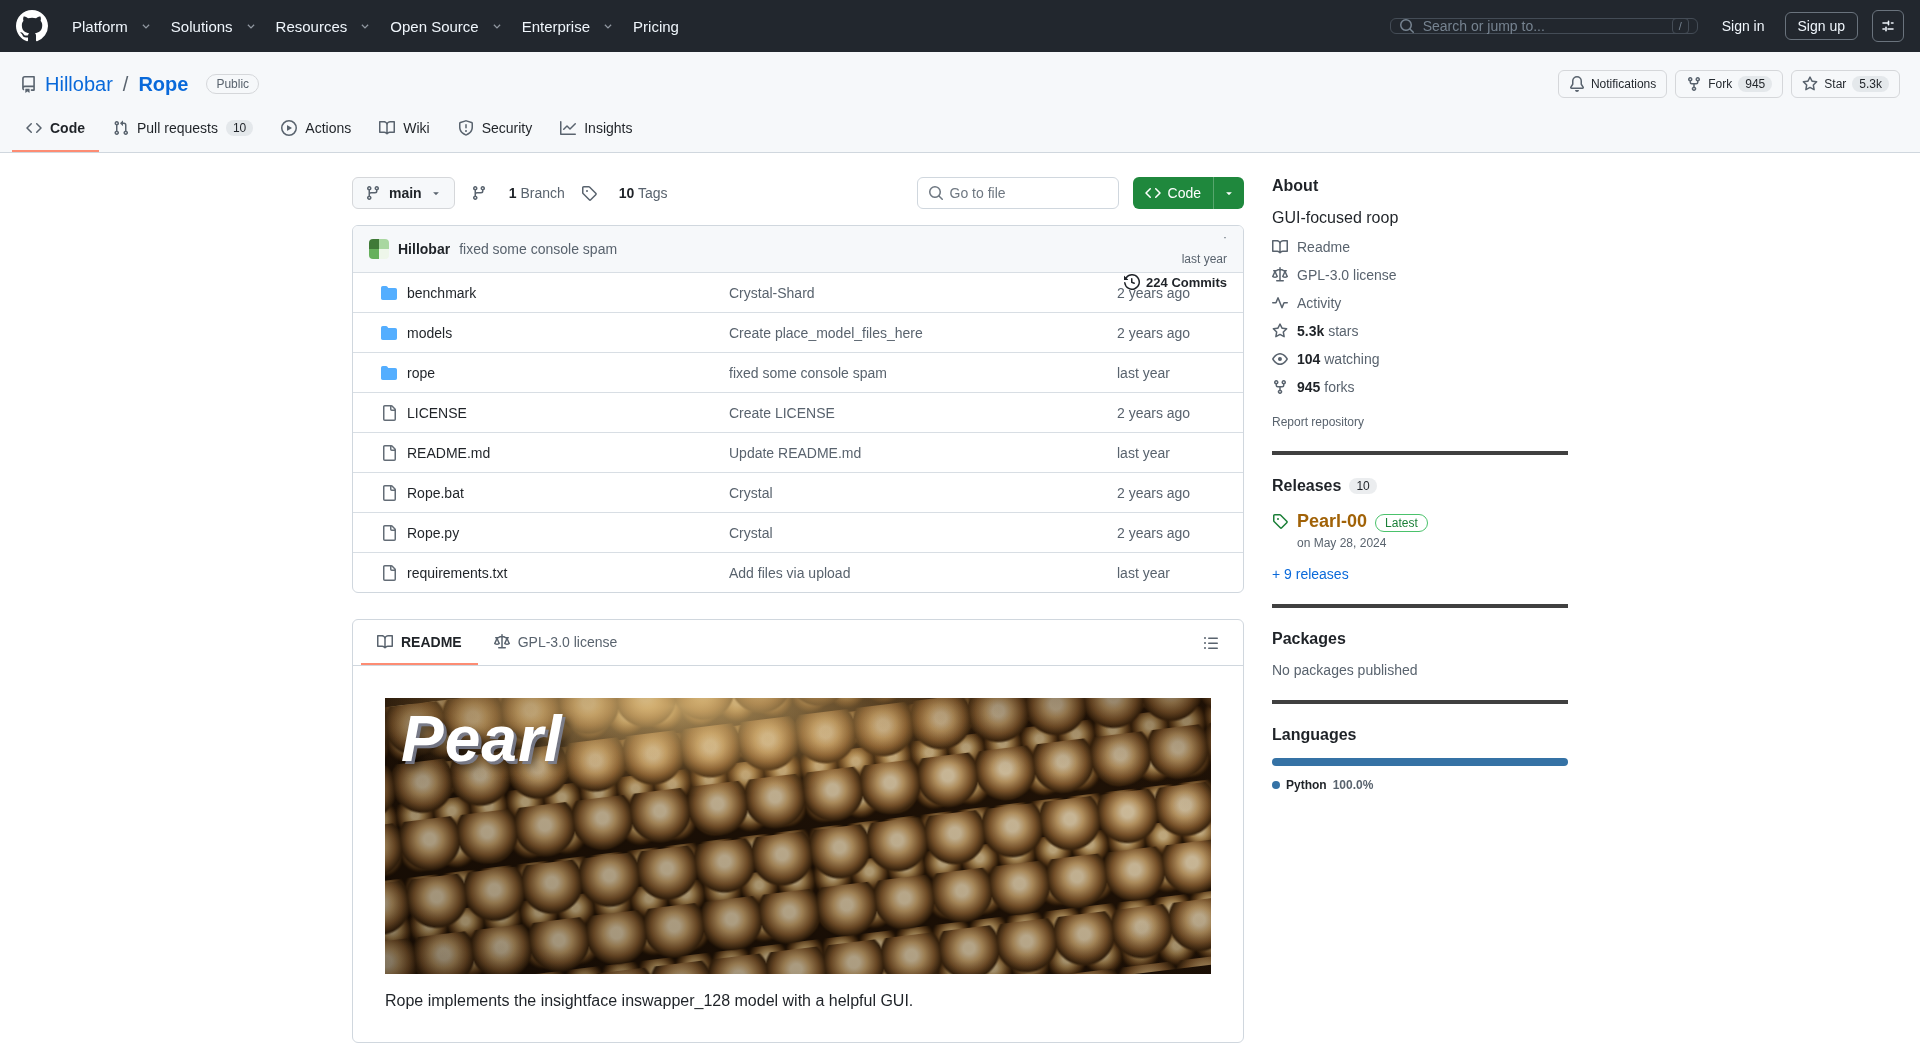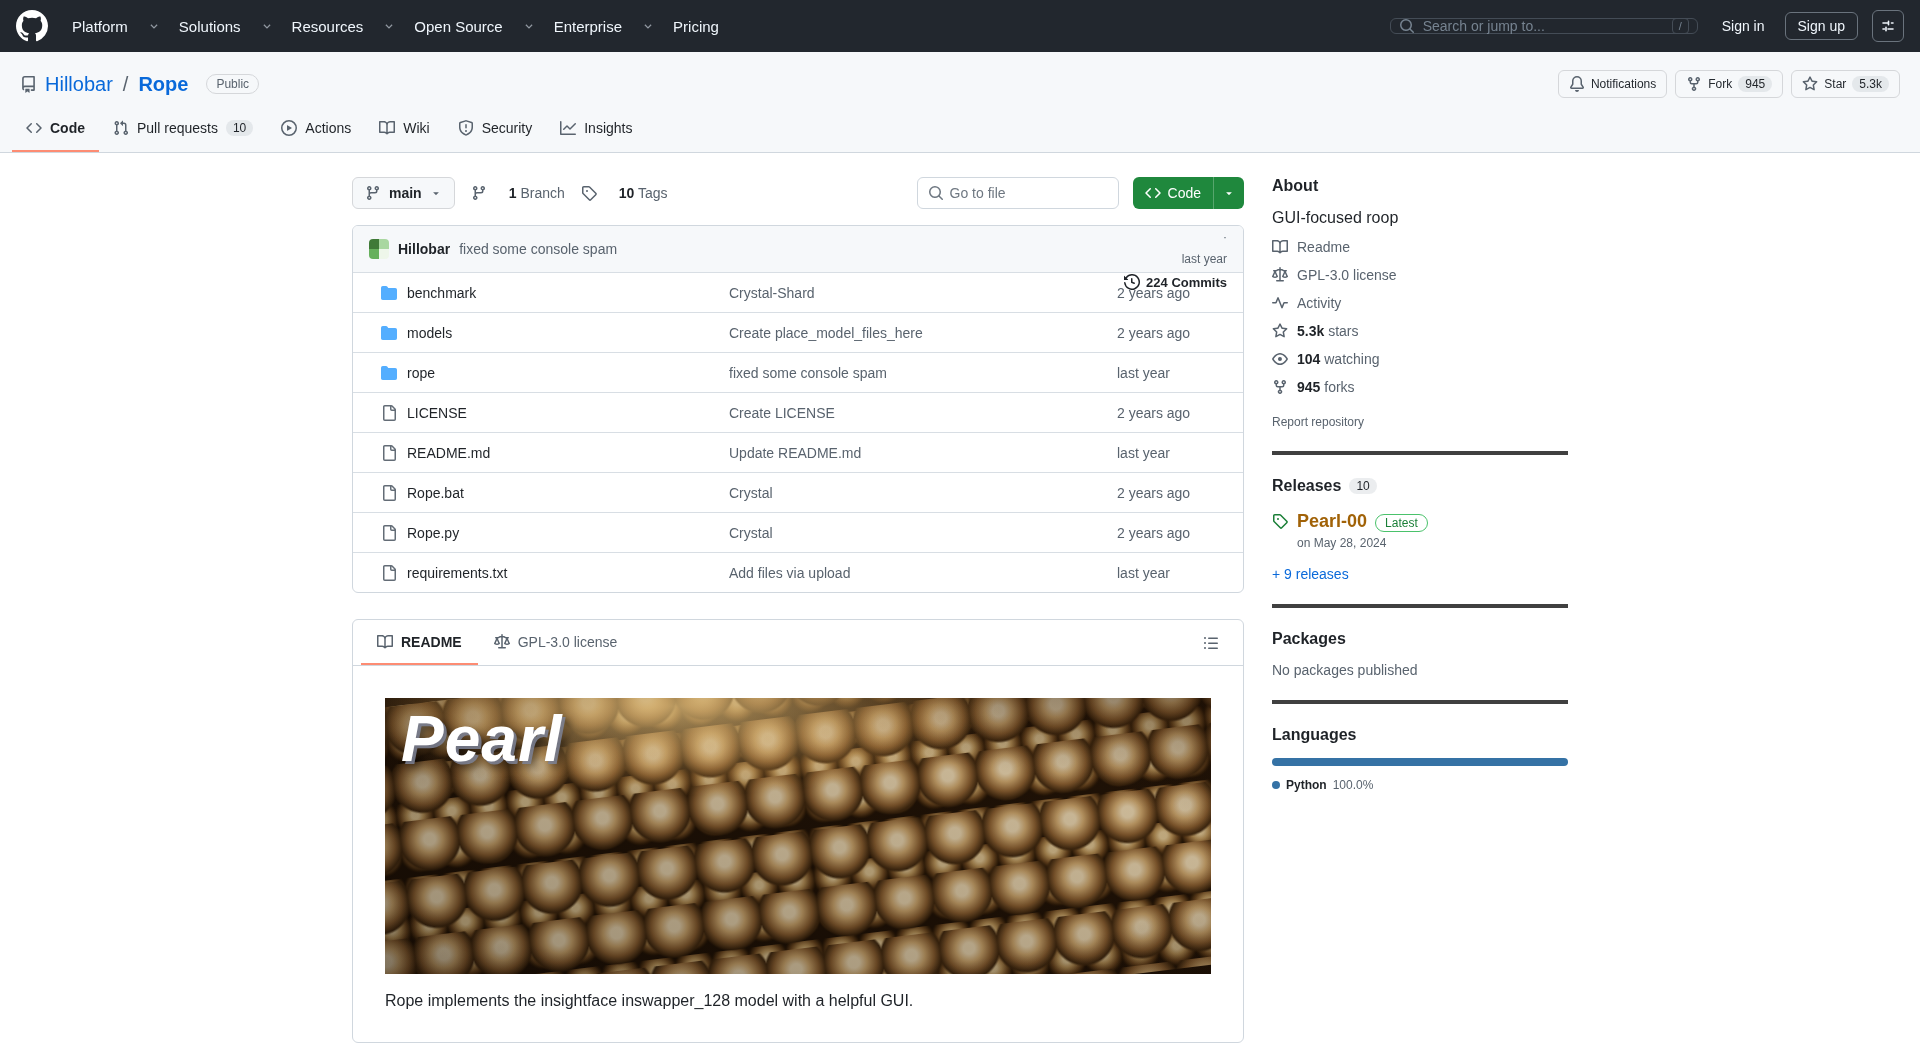--- a/index.html
+++ b/index.html
@@ -12,21 +12,21 @@
   svg { display:block; flex-shrink:0; }
 
   
   .gh-header {
     height:52px; background:#22272e; display:flex; align-items:center;
     padding:0 16px; gap:6px; color:#f0f6fc;
   }
   .gh-logo { margin-right:8px; }
   .gh-nav { display:flex; align-items:center; }
   .gh-nav-item {
-    display:flex; align-items:center; gap:21px; padding:8px 10px;
+    display:flex; align-items:center; gap:13px; padding:8px 10px;
     font-size:15px; color:#f0f6fc; cursor:pointer;
   }
   .chev { color:#9198a1; }
   .gh-spacer { flex:1; }
   .gh-search {
     width:308px; height:16px; border:1px solid #444c56; border-radius:6px;
     display:flex; align-items:center; gap:8px; padding:0 8px; color:#768390;
     margin-right:8px; background:transparent;
   }
   .gh-search input {
@@ -189,21 +189,21 @@
     margin-left:8px; font-size:12px; font-weight:500; color:#1a7f37;
     border:1px solid #4ac26b; border-radius:999px; padding:1px 9px;
   }
   .rel-date { font-size:12px; color:#59636e; margin-top:4px; }
   .more-link { display:block; margin-top:16px; font-size:14px; color:#0969da; }
   .pkg-empty { margin-top:14px; font-size:14px; color:#59636e; }
   .lang-bar { margin-top:14px; height:8px; border-radius:999px; background:#3572A5; }
   .lang-item { display:flex; align-items:center; gap:6px; margin-top:12px; font-size:12px; }
   .lang-dot { width:8px; height:8px; border-radius:50%; background:#3572A5; }
   .lang-name { font-weight:600; color:#1f2328; }
-  .lang-pct { color:#59636e; }
+  .lang-pct { color:#59636e;font-weight:bold; }
 </style>
 </head>
 <body>
 
 <header class="gh-header">
   <a class="gh-logo">
     <svg width="32" height="32" viewBox="0 0 16 16" fill="#ffffff">
         <path d="M8 0C3.58 0 0 3.58 0 8c0 3.54 2.29 6.53 5.47 7.59.4.07.55-.17.55-.38 0-.19-.01-.82-.01-1.49-2.01.37-2.53-.49-2.69-.94-.09-.23-.48-.94-.82-1.13-.28-.15-.68-.52-.01-.53.63-.01 1.08.58 1.23.82.72 1.21 1.87.87 2.33.66.07-.52.28-.87.51-1.07-1.78-.2-3.64-.89-3.64-3.95 0-.87.31-1.59.82-2.15-.08-.2-.36-1.02.08-2.12 0 0 .67-.21 2.2.82.64-.18 1.32-.27 2-.27s1.36.09 2 .27c1.53-1.04 2.2-.82 2.2-.82.44 1.1.16 1.92.08 2.12.51.56.82 1.27.82 2.15 0 3.07-1.87 3.75-3.65 3.95.29.25.54.73.54 1.48 0 1.07-.01 1.93-.01 2.2 0 .21.15.46.55.38A8.01 8.01 0 0 0 16 8c0-4.42-3.58-8-8-8Z"></path>
       </svg>
   </a>

